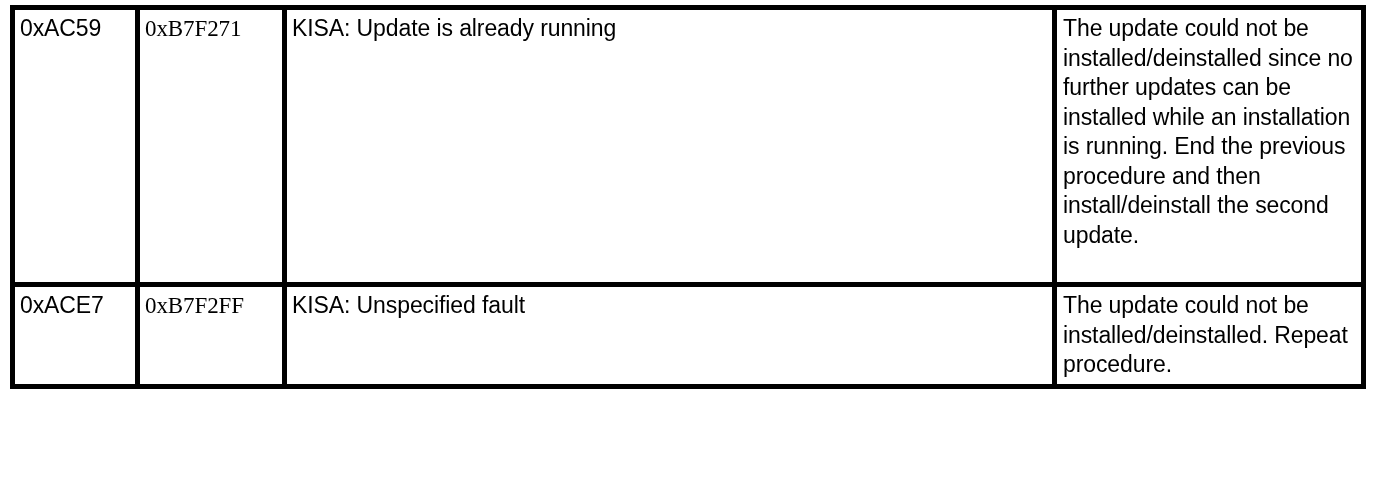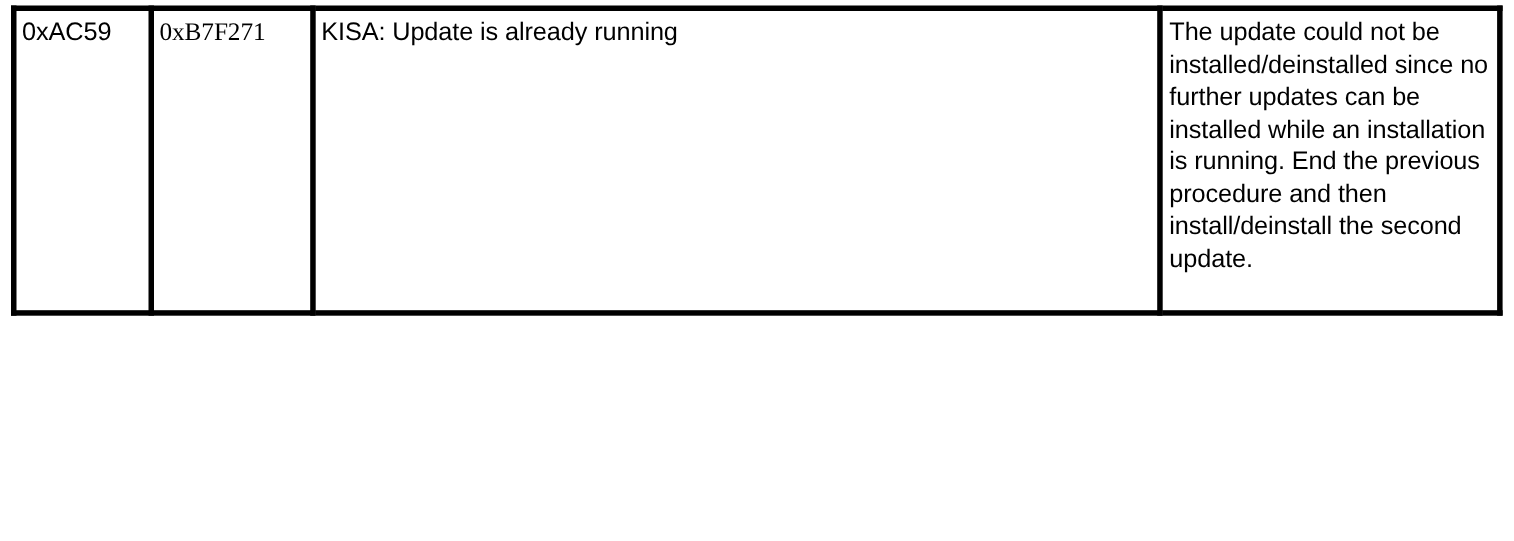--- a/index.html
+++ b/index.html
@@ -76,17 +76,31 @@
         </td>
         <td class="col-message">
           <div class="cell-inner">KISA: Update is already running</div>
         </td>
         <td class="col-description">
           <div class="desc-inner">The update could not be installed/deinstalled since no further updates can be installed while an installation is running. End the previous procedure and then install/deinstall the second update.</div>
         </td>
       </tr>
 
 
+      <tr class="row-3">
+        <td class="col-code1">
+          <div class="cell-inner">0xACE7</div>
+        </td>
+        <td class="col-code2">
+          <div class="cell-inner">0xB7F2FF</div>
+        </td>
+        <td class="col-message">
+          <div class="cell-inner">KISA: Unspecified fault</div>
+        </td>
+        <td class="col-description">
+          <div class="desc-inner">The update could not be installed/deinstalled. Repeat procedure.</div>
+        </td>
+      </tr>
 
     </tbody>
   </table>
 
 </div>
 
 </body></html>

